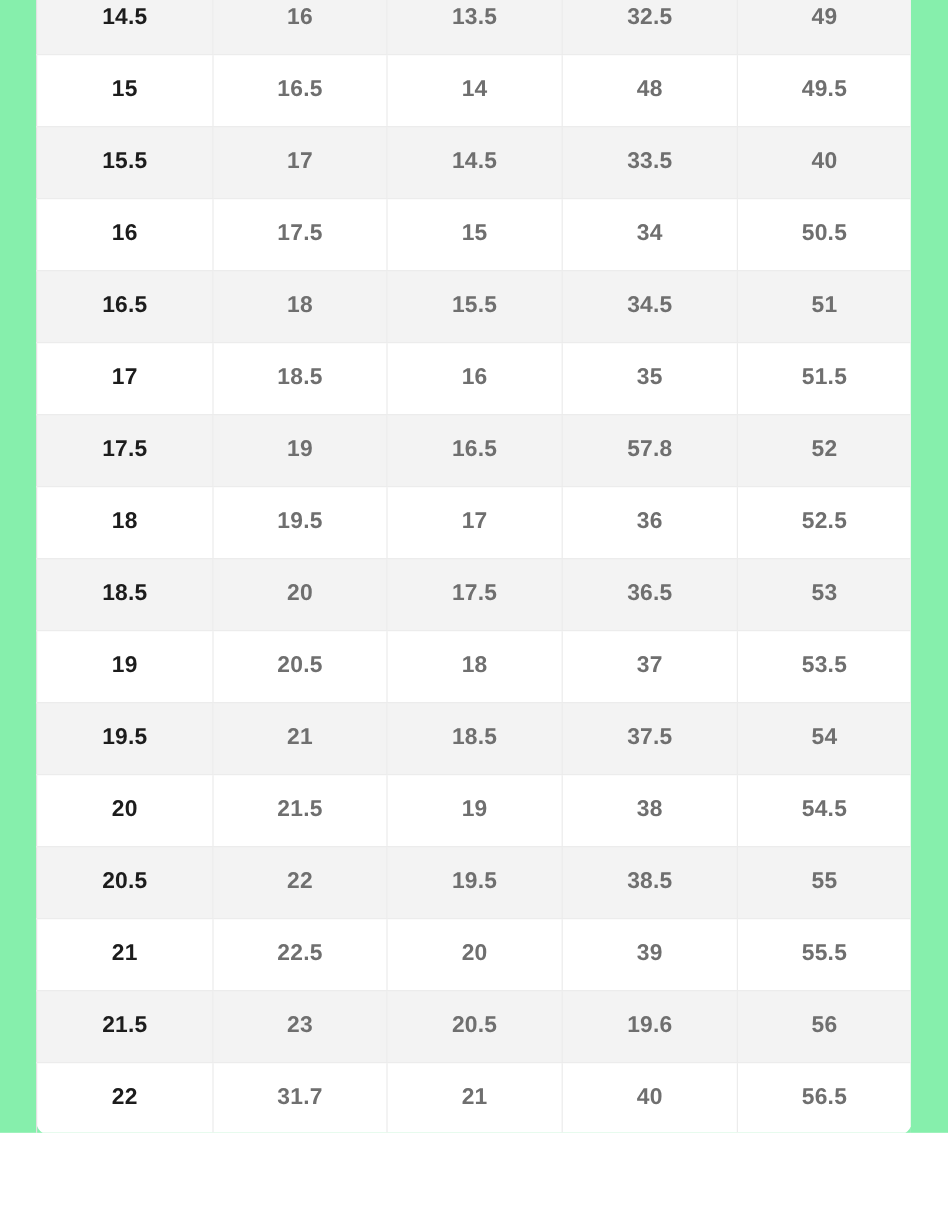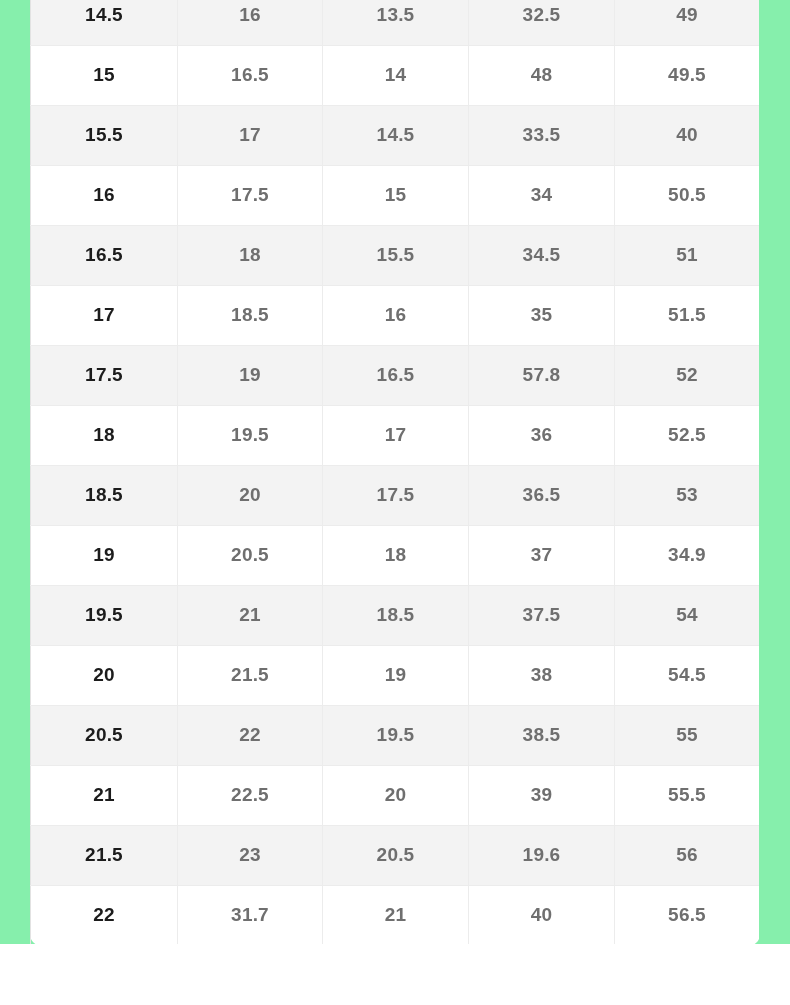--- a/index.html
+++ b/index.html
@@ -180,21 +180,21 @@
             <td class="secondary">20</td>
             <td class="secondary">17.5</td>
             <td class="secondary">36.5</td>
             <td class="secondary">53</td>
           </tr>
           <tr>
             <td class="primary">19</td>
             <td class="secondary">20.5</td>
             <td class="secondary">18</td>
             <td class="secondary">37</td>
-            <td class="secondary">34.9</td>
+            <td class="secondary">53.5</td>
           </tr>
           <tr class="stripe">
             <td class="primary">19.5</td>
             <td class="secondary">21</td>
             <td class="secondary">18.5</td>
             <td class="secondary">37.5</td>
             <td class="secondary">54</td>
           </tr>
           <tr>
             <td class="primary">20</td>

